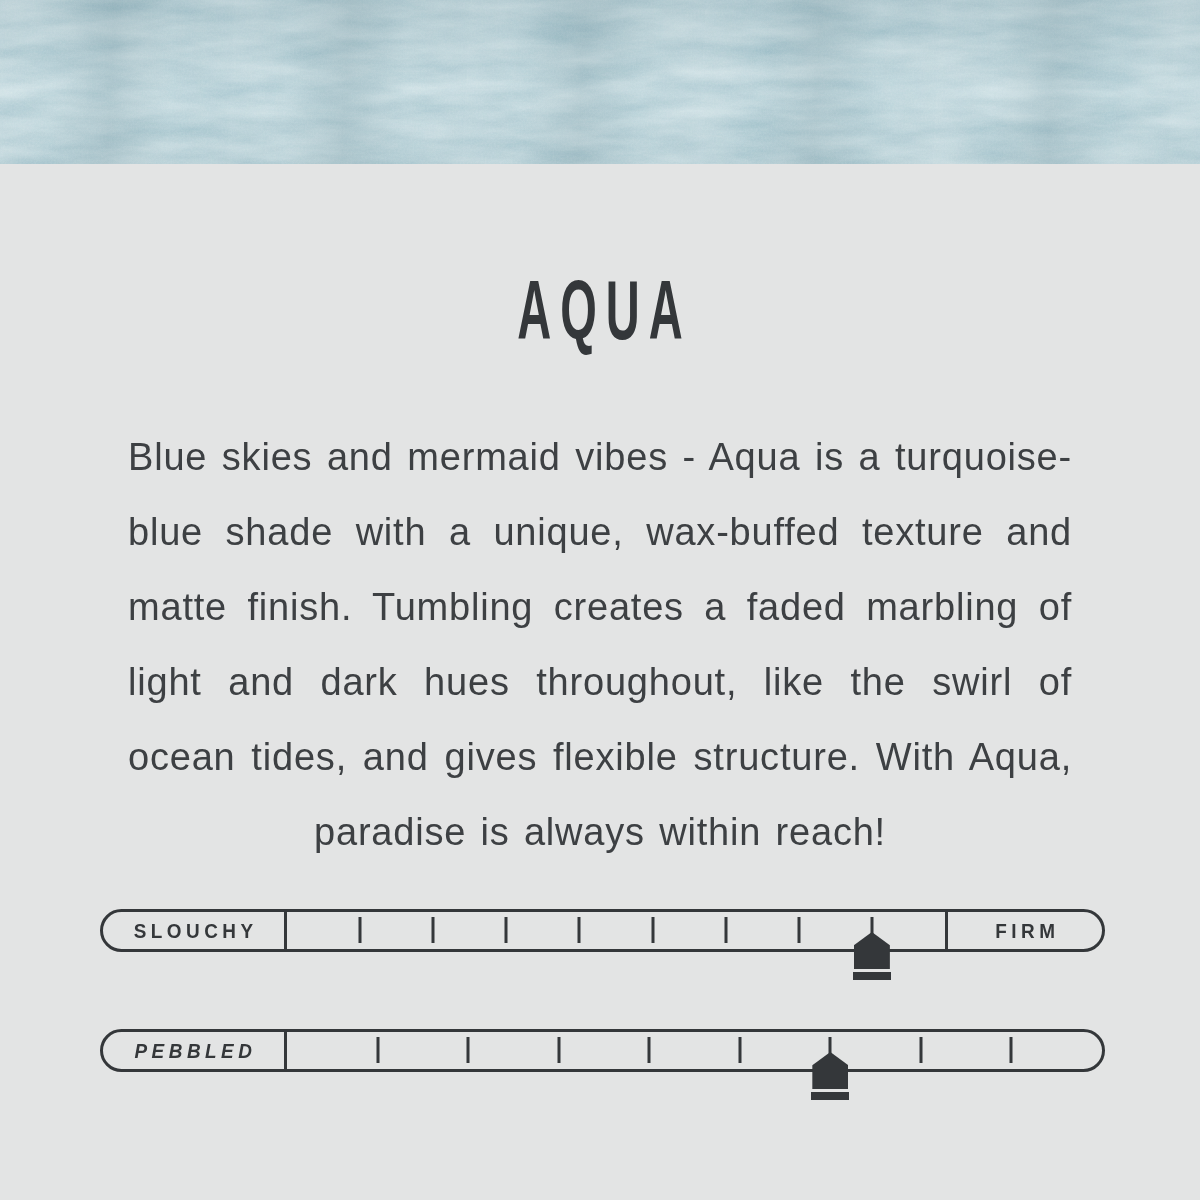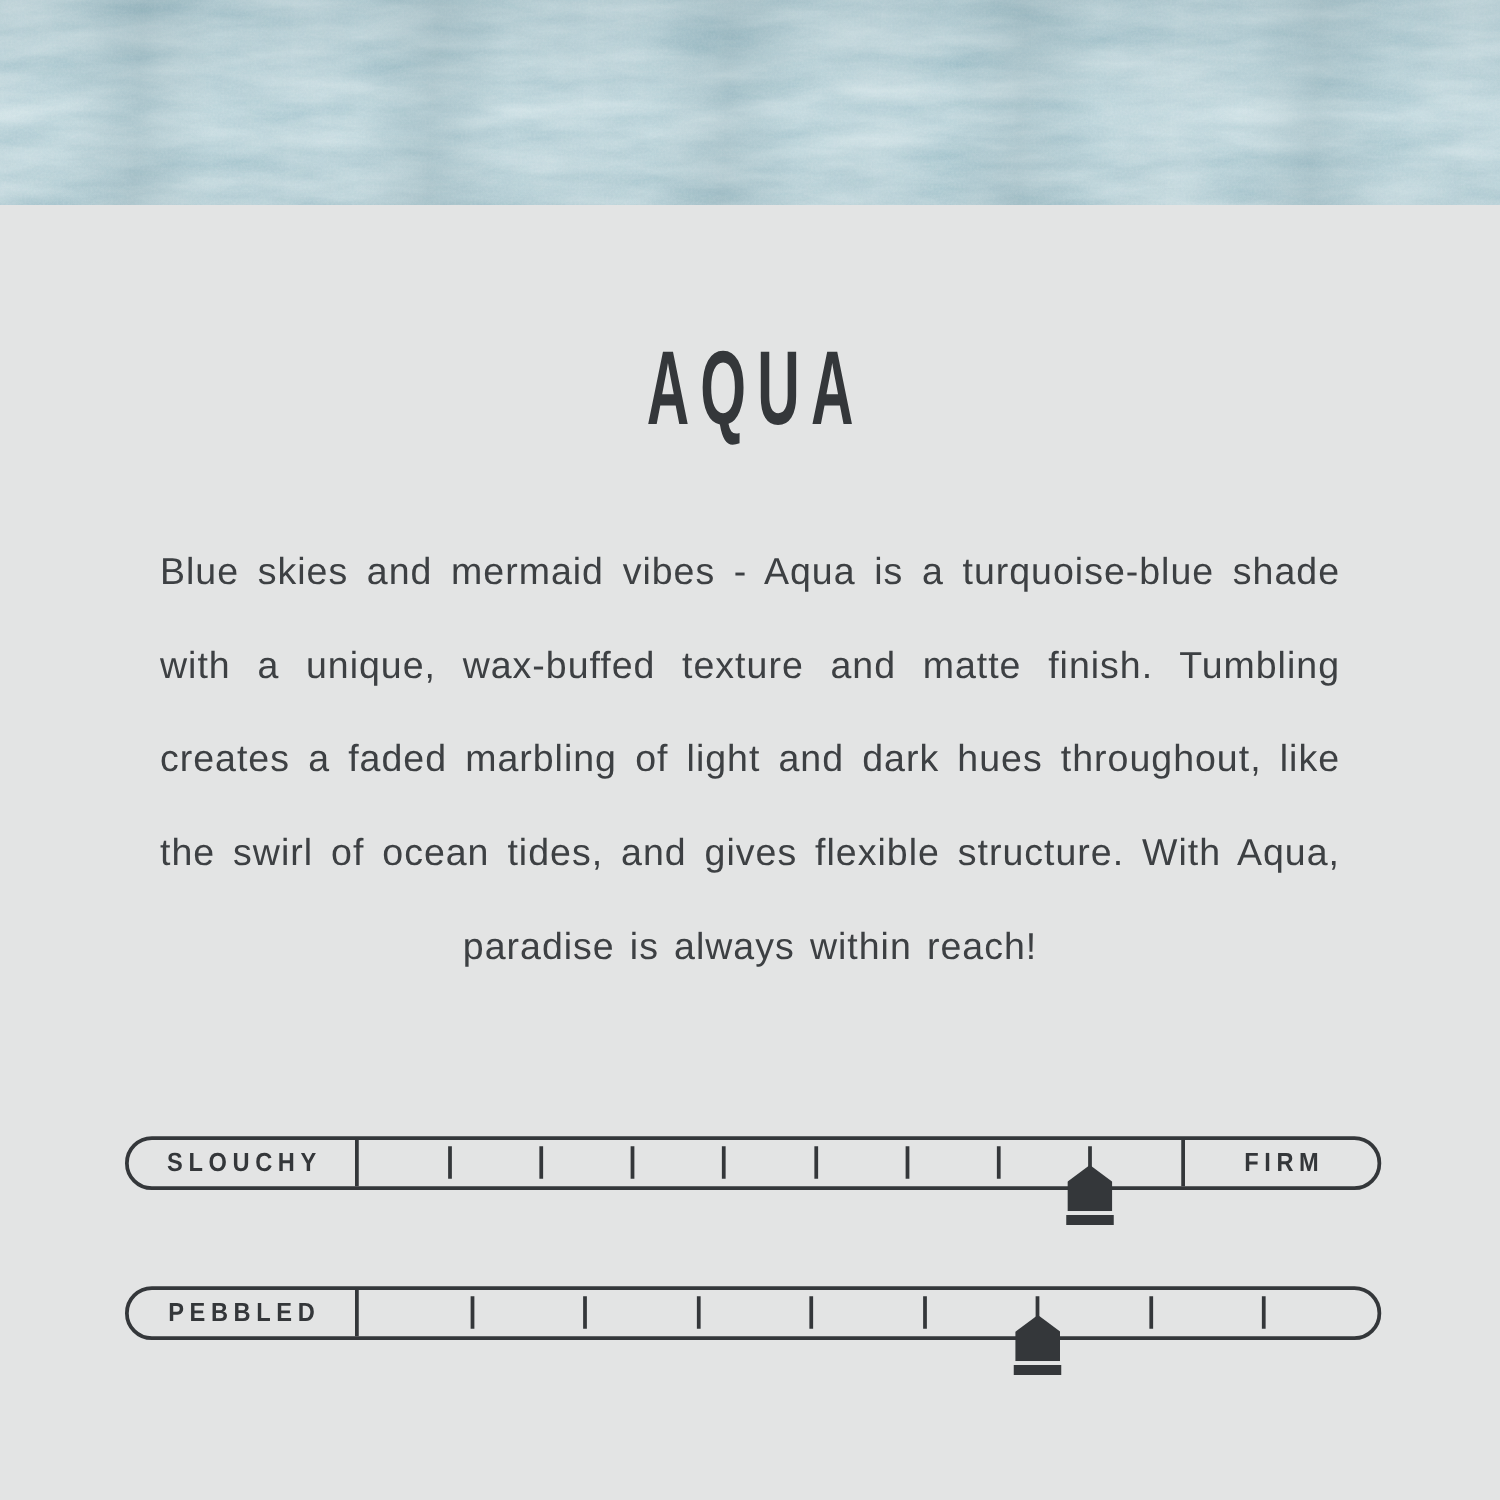--- a/index.html
+++ b/index.html
@@ -46,40 +46,40 @@
     color: var(--ink);
     letter-spacing: 16px;
     text-indent: 16px;
     transform: scaleX(0.56);
   }
 
   
   .description {
     position: absolute; top: 420px; left: 128px;
     width: 944px; margin: 0;
-    font-size: 30px; line-height: 75px;
+    font-size: 38px; line-height: 75px;
     font-weight: 400;
     color: var(--ink-soft);
     letter-spacing: 0.8px;
     word-spacing: 3px;
     text-align: justify;
     text-align-last: center;
   }
 
   
   .scale {
     position: absolute; left: 100px;
     width: 1005px; height: 43px;
     border: 3px solid var(--ink);
     border-radius: 22px;
     display: flex;
     background: transparent;
   }
   .scale[data-scale="0"] { top: 909px; }
-  .scale[data-scale="1"] { top: 1029px; }
+  .scale[data-scale="1"] { top: 1029px; font-style: italic; }
 
   .cell { height: 100%; }
   .cell.left  { width: 184px; border-right: 3px solid var(--ink); display: flex; align-items: center; justify-content: center; }
   .cell.right { width: 157px; border-left: 3px solid var(--ink);  display: flex; align-items: center; justify-content: center; }
   .cell.mid   { flex: 1; position: relative; }
 
   .scale-label {
     display: inline-block;
     font-weight: 700;
     font-size: 21px;

